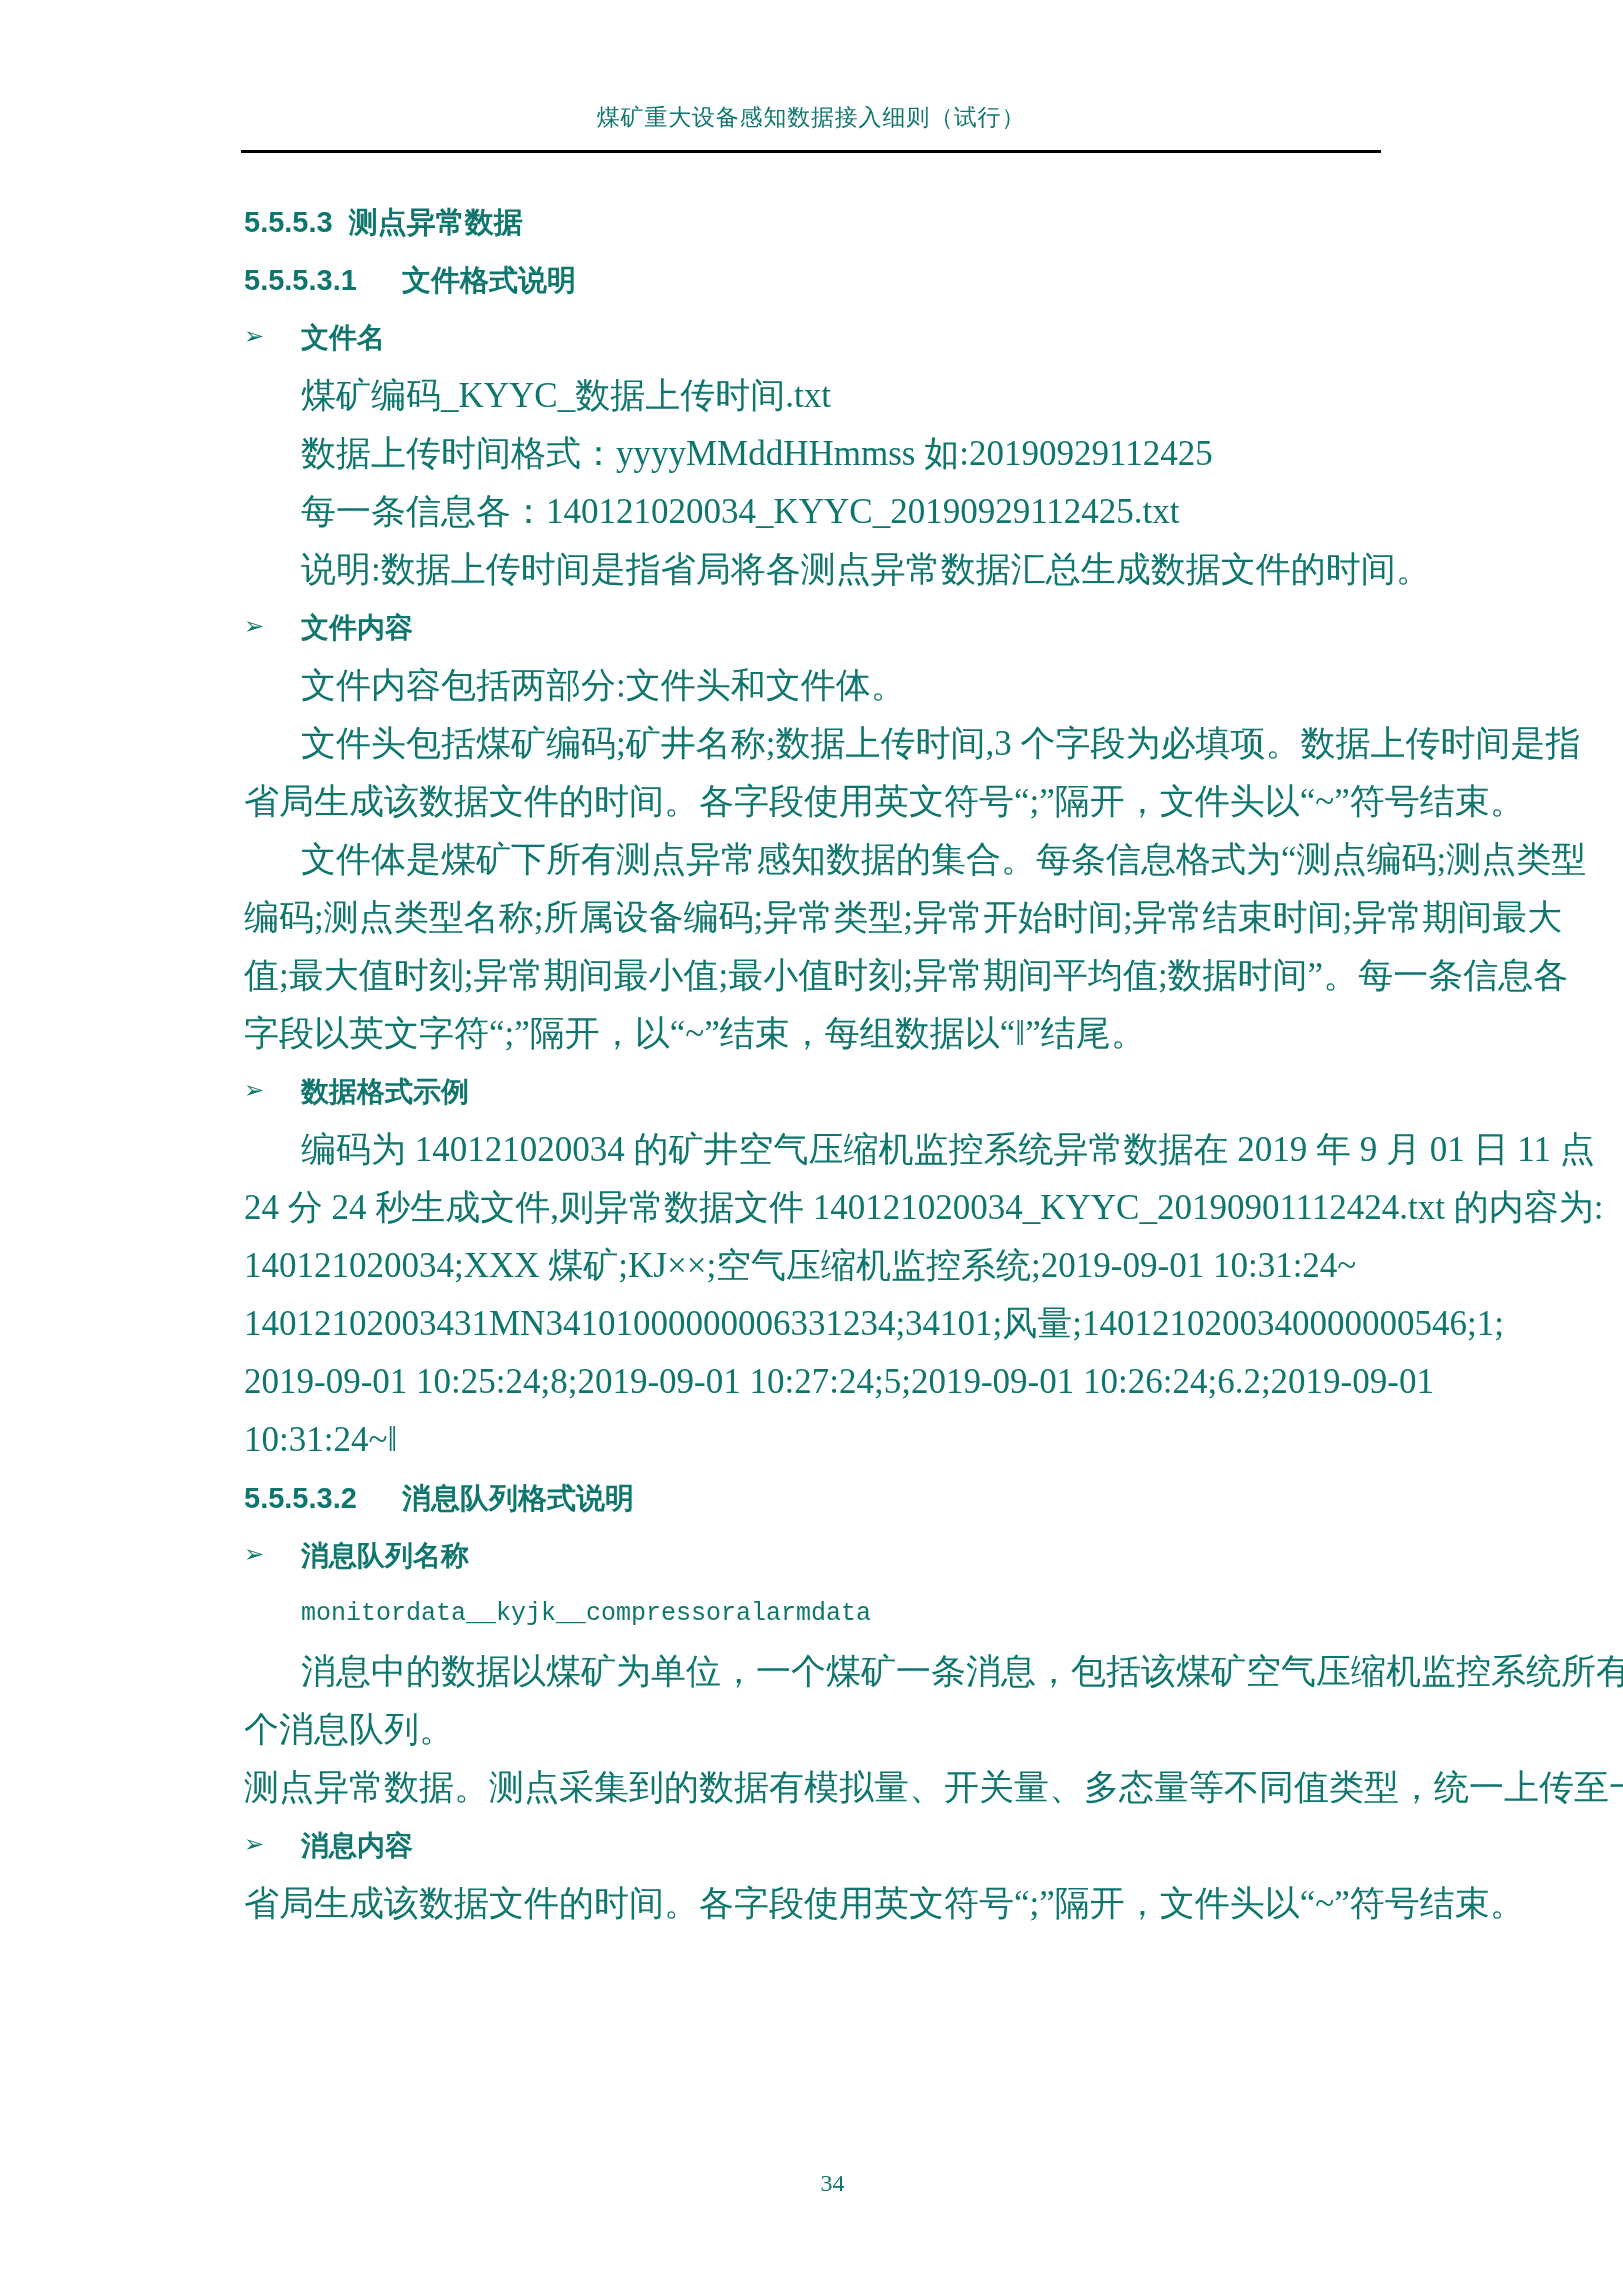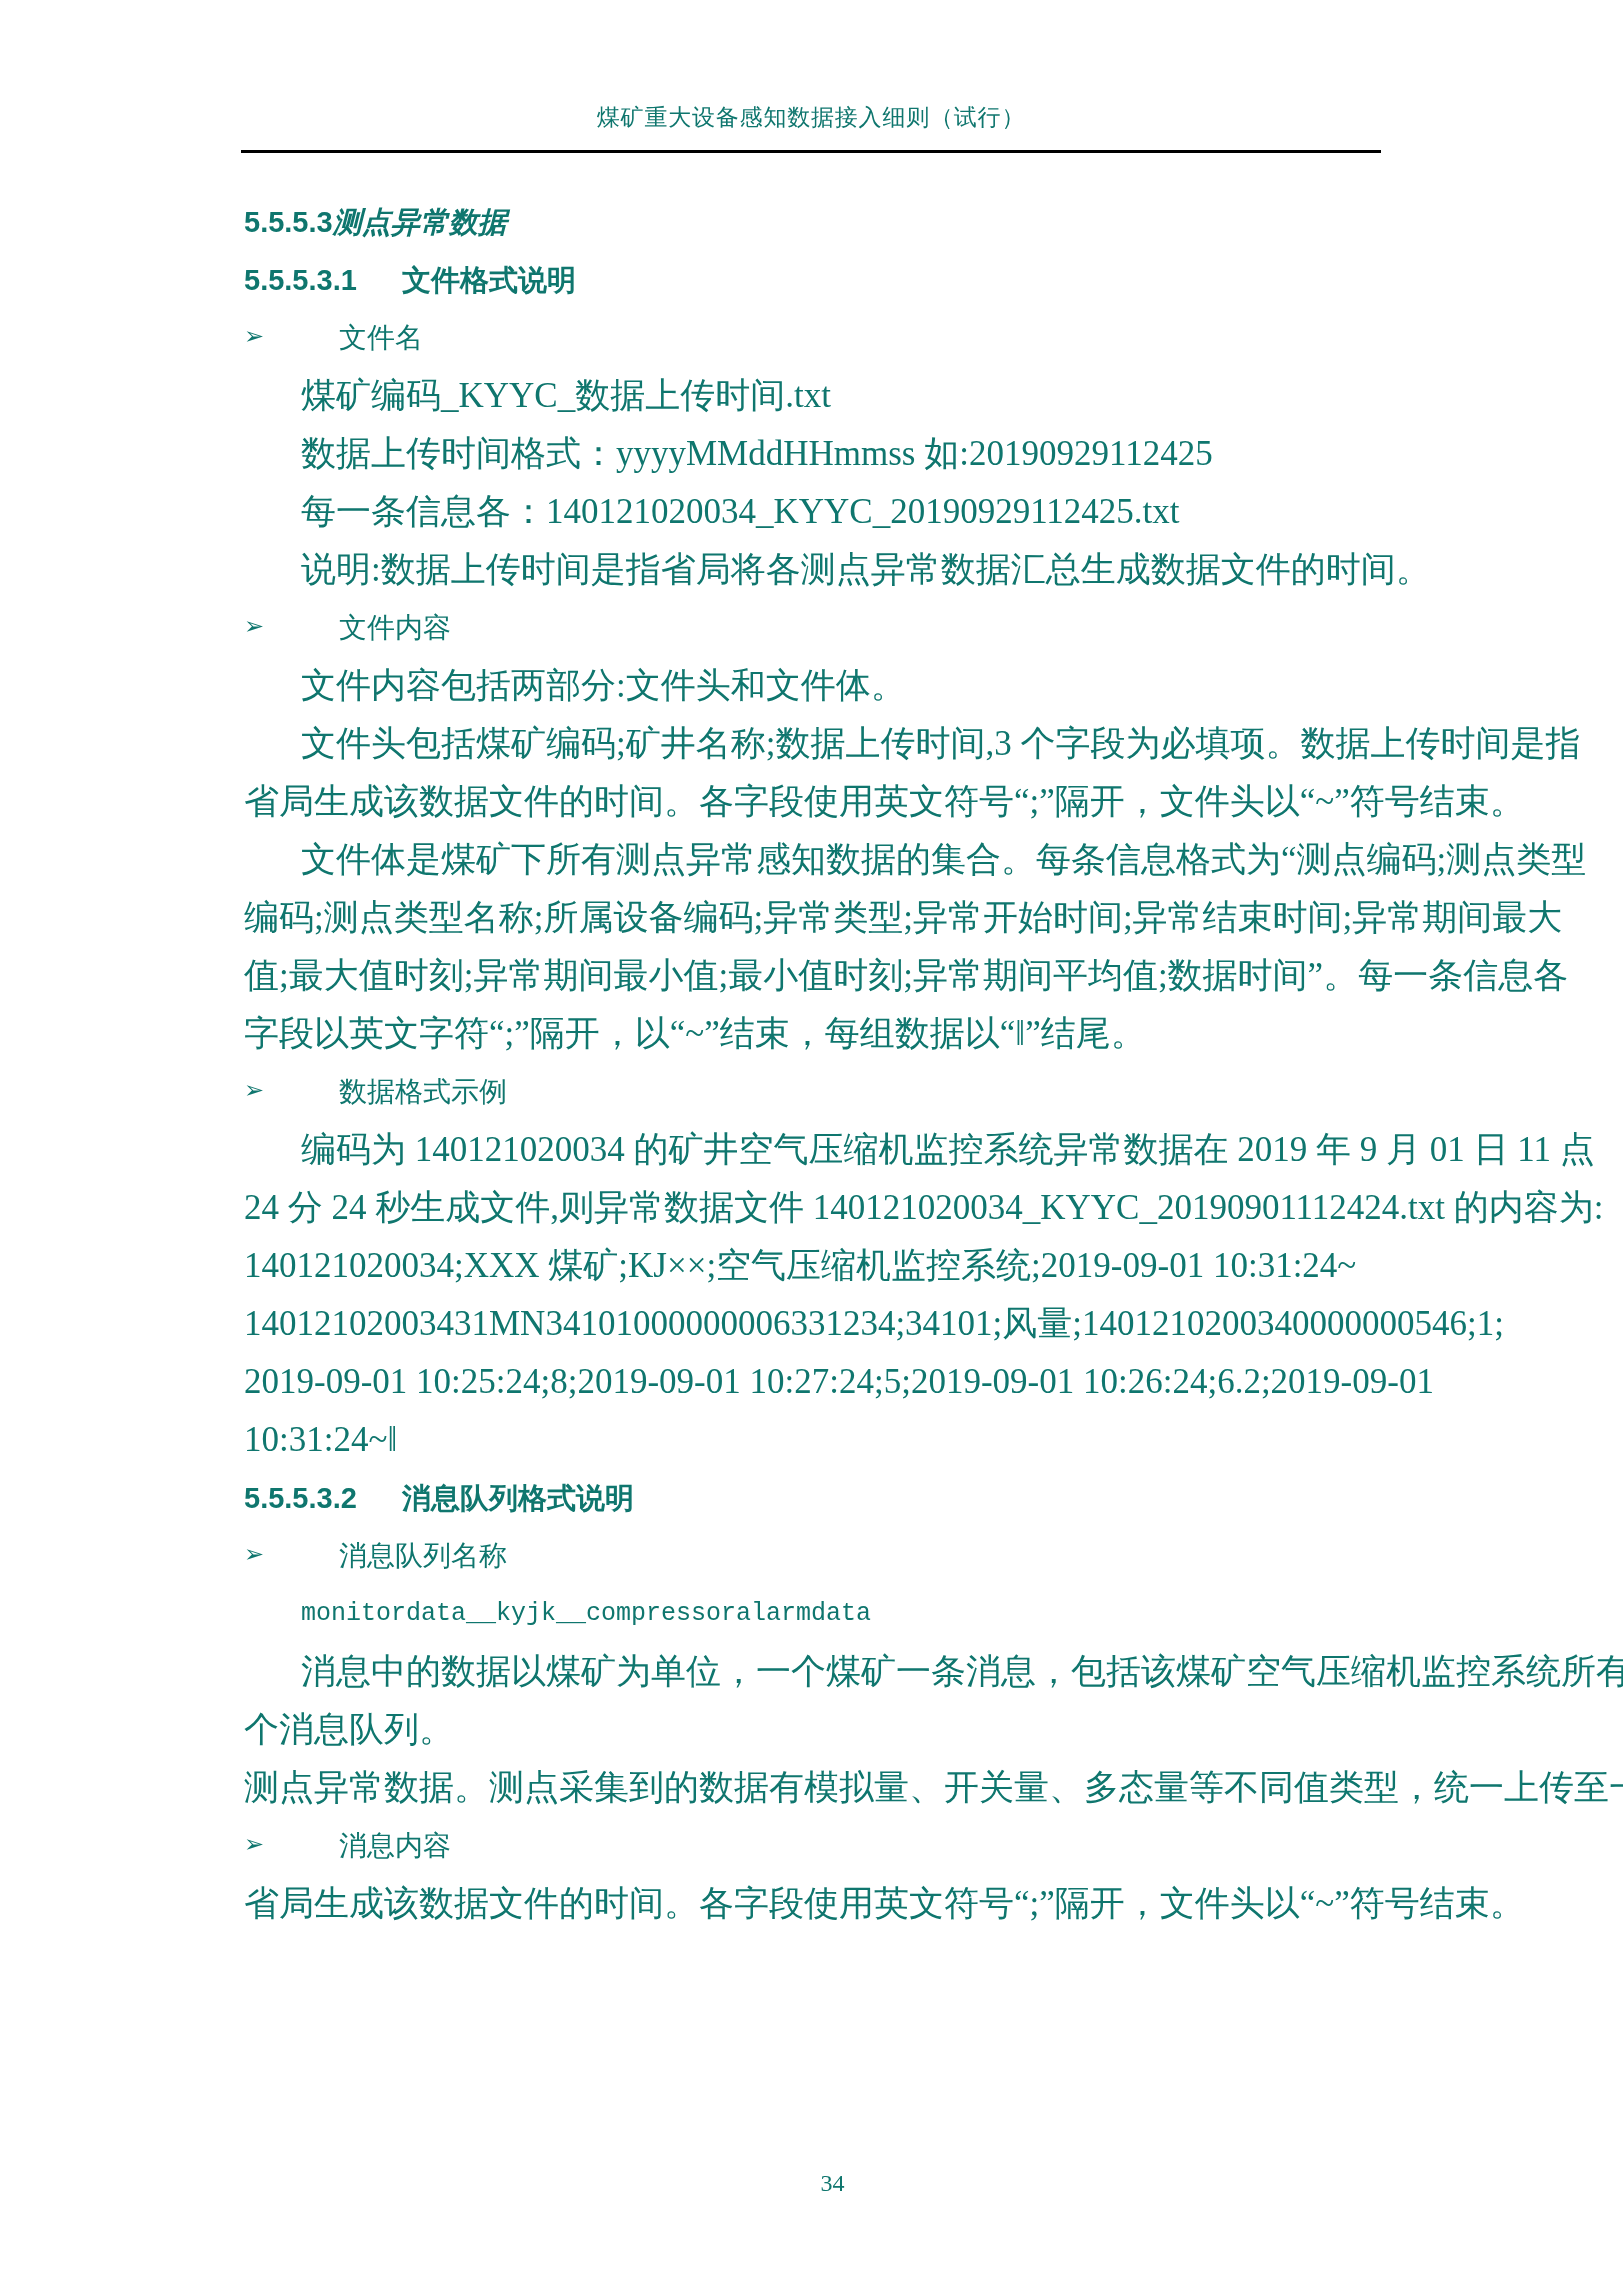--- a/index.html
+++ b/index.html
@@ -33,33 +33,32 @@
     font-size:35px;line-height:58px;height:58px;
     white-space:nowrap;
   }
   .dline.just{text-align:justify;text-align-last:justify;}
   .dline.ind{text-indent:57px;}
   
   .h-row{height:58px;line-height:58px;white-space:nowrap;
     font-family:"Liberation Sans","DejaVu Sans",sans-serif;font-weight:bold;}
   .h-num{font-size:29px;}
   .h-title{font-size:29px;}
-  .gap-small{font-style:italic;}
+  .gap-small{margin-left:16px;}
   .gap-tab{margin-left:45px;}
   
   .b-row{height:58px;line-height:58px;white-space:nowrap;display:flex;align-items:center;}
   .b-glyph{
     width:57px;font-size:24px;
     font-family:"DejaVu Sans","Liberation Sans",sans-serif;
     transform:translateY(-1.6px);
   }
   .b-label{
-    font-size:28px;font-weight:normal;
+    font-size:28px;font-weight:bold;
     font-family:"Liberation Sans","DejaVu Sans",sans-serif;
-    margin-left:38px;
   }
   .mono{
     font-family:"Liberation Mono","DejaVu Sans Mono",monospace;
     font-size:25px;
   }
   
   .footer{
     position:absolute;left:0;top:2161px;width:1623px;
     text-align:center;font-size:24px;line-height:45px;padding-left:21px;
   }

